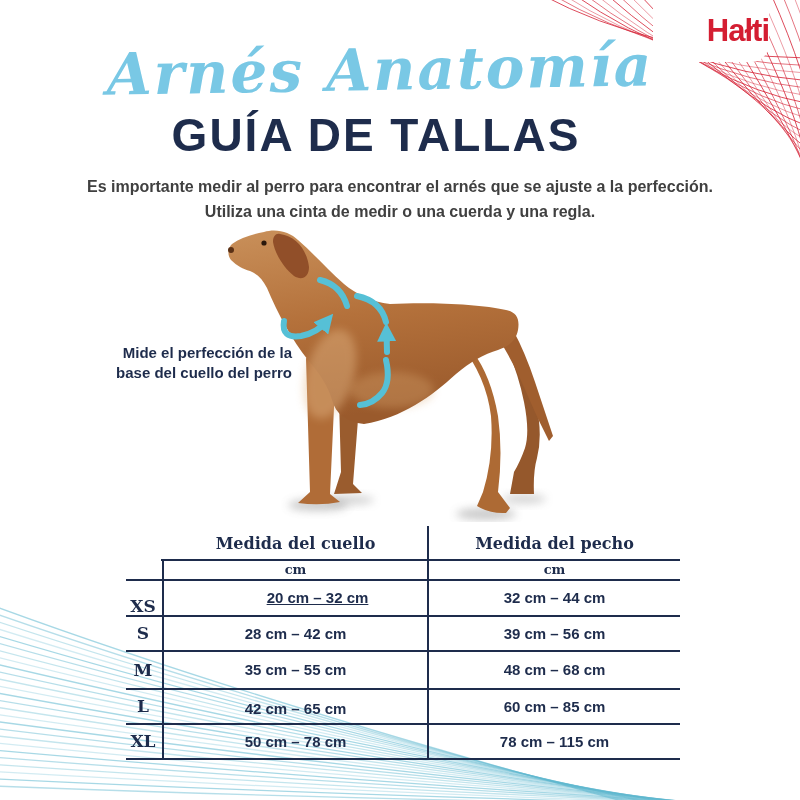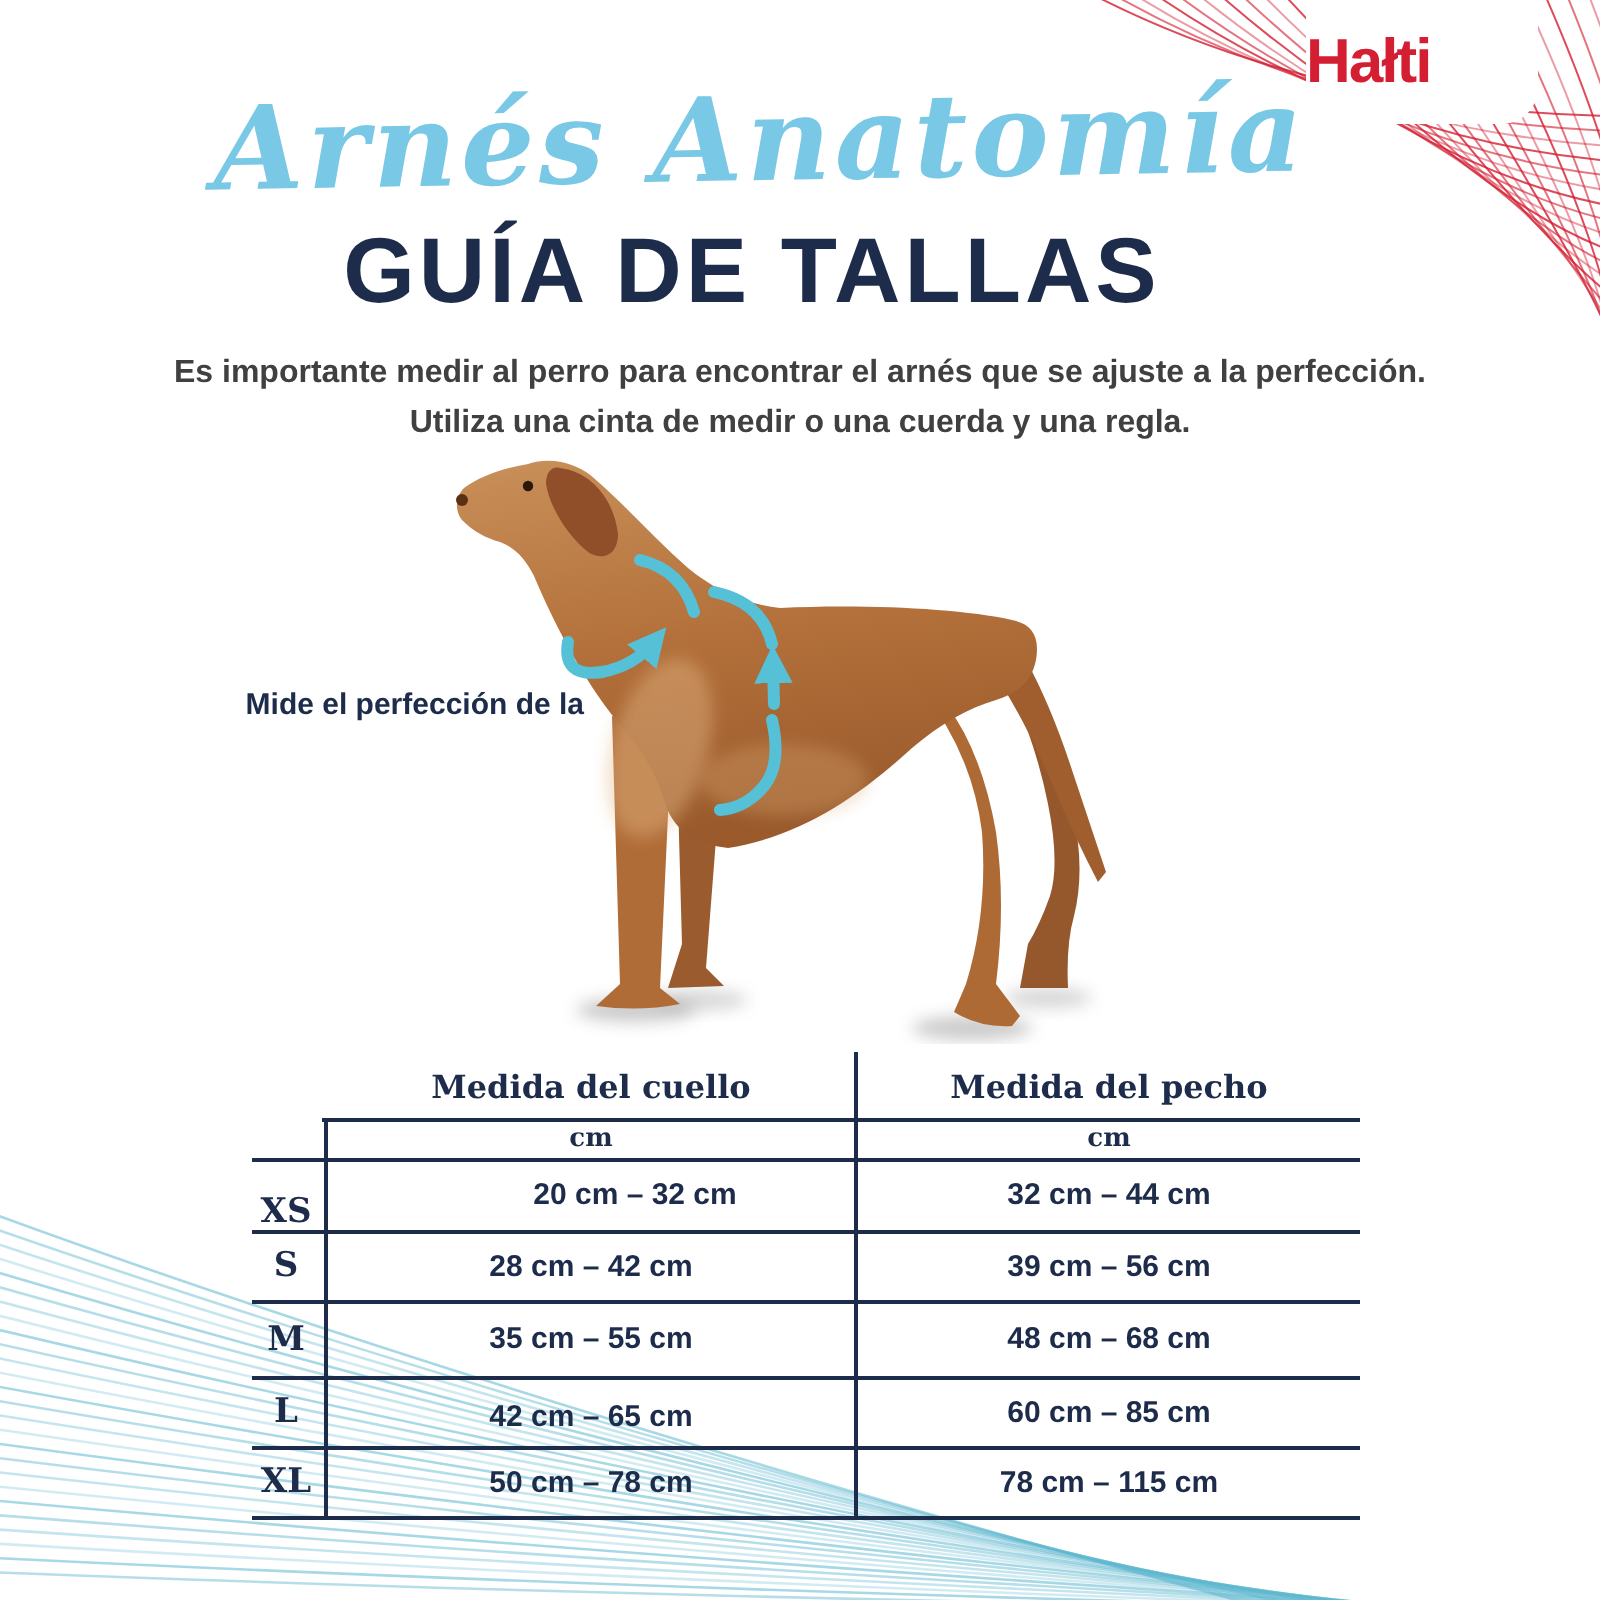--- a/index.html
+++ b/index.html
@@ -6,21 +6,21 @@
   body{
     width:800px;height:800px;position:relative;overflow:hidden;
     background:#ffffff;color:#1e2c4c;
     font-family:"Liberation Sans",sans-serif;
   }
   #decor{position:absolute;left:0;top:0;width:800px;height:800px;z-index:1;}
   
   .logo{
     position:absolute;left:653px;top:0;width:116px;height:62px;z-index:5;
     background:#ffffff;border-radius:0 0 18px 18px;
-    display:flex;align-items:center;justify-content:flex-start;
+    display:flex;align-items:center;justify-content:flex-end;
   }
   .logo span{
     color:#d41e32;font-size:31px;font-weight:800;letter-spacing:-1px;
     font-family:"Liberation Sans",sans-serif;
   }
   
   .script-title{
     position:absolute;left:0;top:36px;width:760px;margin:0;text-align:center;z-index:4;
     font-family:"DejaVu Serif",serif;font-style:italic;font-weight:700;
     font-size:58px;color:#79c8e5;letter-spacing:2px;transform:rotate(-1deg);
@@ -178,20 +178,21 @@
 
   <g stroke="#56c0d6" stroke-width="6" fill="none" stroke-linecap="round">
     <path d="M177 74 Q201 79 206 100"></path>
     <path d="M207 130 L206.5 110" marker-end="url(#ah)"></path>
     <path d="M206 138 Q211 160 202 171 Q193 182 180 183"></path>
   </g>
 </svg>
 
 <div class="note note-neck">
   <span>Mide el perfección de la</span><br>
+  <span>base del cuello del perro</span>
 </div>
 <div class="note note-chest">
   <br>
 </div>
 
 <div>
 
   <div class="tline" style="left:427px;top:526px;width:2px;height:234px;"></div>
   <div class="tline" style="left:162px;top:560px;width:2px;height:200px;"></div>
   <div class="tline" style="left:161px;top:559px;width:519px;height:2px;"></div>
@@ -202,21 +203,21 @@
   <div class="tline" style="left:126px;top:723px;width:554px;height:2px;"></div>
   <div class="tline" style="left:126px;top:758px;width:554px;height:2px;"></div>
 
   <div class="cell hd" style="left:164px;top:528px;width:263px;height:30px;">Medida del cuello</div>
   <div class="cell hd" style="left:429px;top:528px;width:251px;height:30px;">Medida del pecho</div>
 
   <div class="cell unit" style="left:164px;top:561px;width:263px;height:17px;">cm</div>
   <div class="cell unit" style="left:429px;top:561px;width:251px;height:17px;">cm</div>
 
   <div class="cell size" style="left:124px;top:581px;width:38px;height:50px;">XS</div>
-  <div class="cell val" style="left:164px;top:581px;width:307px;height:33px;">20 cm – 32 cm</div>
+  <div class="cell val" style="left:164px;top:581px;width:307px;height:33px;text-decoration:underline;">20 cm – 32 cm</div>
   <div class="cell val" style="left:429px;top:581px;width:251px;height:33px;">32 cm – 44 cm</div>
 
   <div class="cell size" style="left:124px;top:617px;width:38px;height:32px;">S</div>
   <div class="cell val" style="left:164px;top:617px;width:263px;height:32px;">28 cm – 42 cm</div>
   <div class="cell val" style="left:429px;top:617px;width:251px;height:32px;">39 cm – 56 cm</div>
 
   <div class="cell size" style="left:124px;top:652px;width:38px;height:35px;">M</div>
   <div class="cell val" style="left:164px;top:652px;width:263px;height:35px;">35 cm – 55 cm</div>
   <div class="cell val" style="left:429px;top:652px;width:251px;height:35px;">48 cm – 68 cm</div>
 

